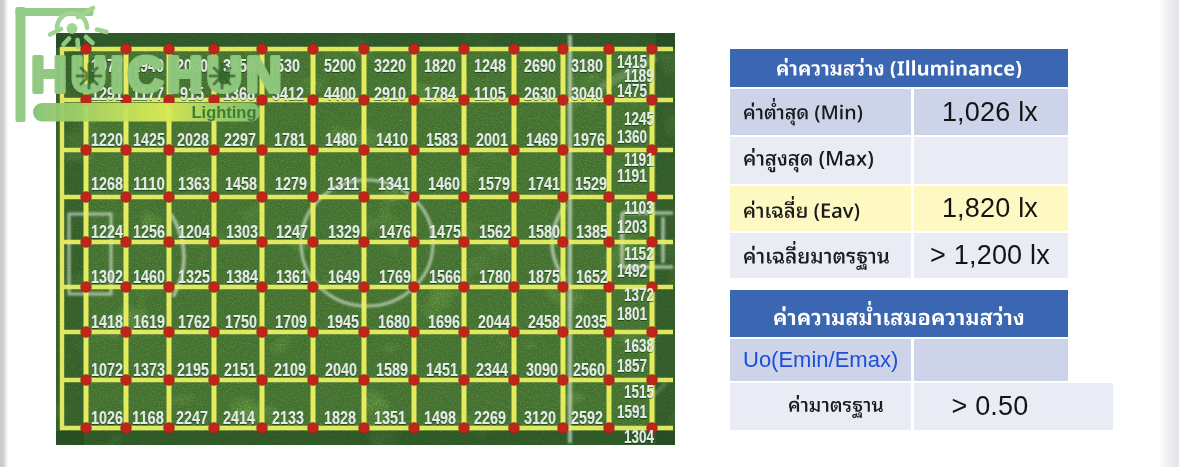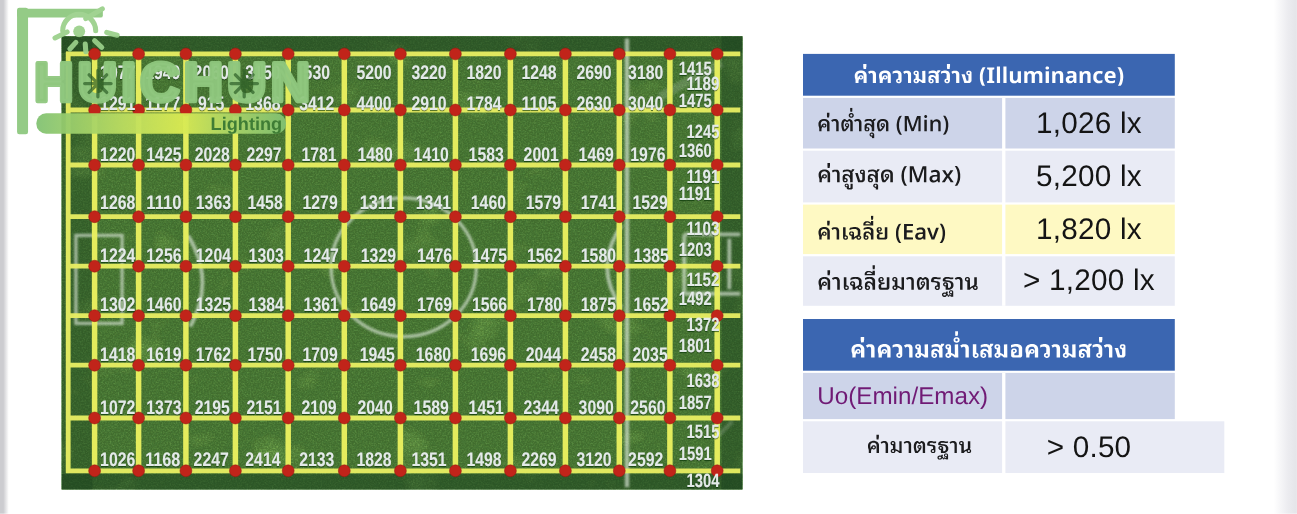--- a/index.html
+++ b/index.html
@@ -384,21 +384,20 @@
         </svg>
       </div>
       <div class="val">1,026 lx</div>
     </div>
 <div class="row" style="top:137px;height:47px;background:#e9ebf5;">
   <div class="lab">
         <svg width="131" height="24.3" viewBox="0 0 134.6 25.0">
           <path d="M53.0 19.9 52.6 20.2 52.4 20.6 52.2 21.0 52.2 21.9 52.5 22.5 53.1 23.1 53.4 23.2 54.6 23.5 54.6 24.9 56.8 24.9 56.8 21.1 56.4 20.2 56.0 19.9 55.5 19.6 55.0 19.5 54.0 19.5 53.5 19.6ZM53.9 20.6 54.8 20.6 55.2 21.1 55.2 21.8 55.1 22.0 54.9 22.2 54.5 22.4 54.1 22.4 53.9 22.2 53.5 21.9 53.5 21.0ZM25.6 20.5 25.5 20.9 25.5 21.5 25.8 22.1 26.4 22.8 26.8 22.9 27.2 22.9 27.5 23.1 27.5 24.1 27.6 24.4 27.9 24.6 28.5 24.9 31.8 24.9 32.2 24.8 32.5 24.6 32.8 24.4 33.0 23.9 33.0 19.6 31.0 19.6 31.0 23.0 30.9 23.2 30.6 23.5 29.8 23.5 29.5 23.4 29.4 20.9 29.2 20.5 28.8 19.9 27.9 19.5 27.0 19.5 26.1 19.9ZM26.9 20.5 27.8 20.5 28.1 20.9 28.1 21.5 27.9 21.9 27.6 22.0 27.0 22.0 26.5 21.5 26.5 21.0 26.6 20.8ZM116.6 6.9 117.0 7.5 117.4 7.9 119.1 10.6 119.5 11.0 120.4 12.4 119.2 14.1 118.9 14.5 117.6 16.5 117.2 16.9 116.5 18.1 119.1 18.1 119.6 17.5 121.0 15.2 121.8 14.2 121.8 14.1 122.1 14.1 122.1 14.2 122.9 15.2 124.6 18.1 127.4 18.1 126.9 17.2 126.5 16.9 123.5 12.5 123.5 12.2 124.6 10.8 125.8 9.1 127.0 7.1 127.2 6.9 124.4 7.0 122.9 9.5 122.1 10.5 122.1 10.6 121.8 10.6 121.8 10.5 121.2 9.9 119.8 7.4 119.5 7.1 119.5 7.0ZM106.1 7.6 106.4 8.1 106.4 8.4 106.8 9.2 107.1 9.2 108.1 8.8 109.1 8.5 110.6 8.5 111.2 8.8 111.9 9.4 112.0 9.6 112.1 10.2 112.0 11.2 110.9 11.4 108.9 11.4 107.6 11.6 107.2 11.8 105.9 12.5 105.6 12.8 105.6 12.9 105.2 13.2 104.9 14.4 104.9 15.5 105.0 16.1 105.4 17.0 106.1 17.8 106.9 18.1 107.9 18.4 109.0 18.4 109.9 18.2 110.2 18.1 111.0 17.8 112.4 16.8 112.8 17.9 112.8 18.1 114.5 18.1 114.5 10.0 114.4 9.2 114.1 8.5 113.9 8.1 113.0 7.2 112.5 7.0 111.6 6.8 110.5 6.6 108.8 6.8 108.1 6.9 106.9 7.2ZM112.1 12.9 112.1 14.1 112.0 14.8 111.6 15.5 111.1 16.0 110.8 16.2 110.0 16.5 108.5 16.5 108.0 16.2 107.5 15.8 107.4 15.4 107.4 14.4 107.5 14.0 108.2 13.2 108.8 13.0 110.2 12.8ZM43.1 6.5 42.6 6.4 41.4 6.4 41.0 6.5 40.5 6.8 40.0 7.2 39.8 7.8 39.8 9.1 39.9 9.5 40.1 9.9 40.4 10.1 41.0 10.5 41.4 10.5 42.0 10.8 42.0 15.4 41.9 15.9 41.4 16.4 40.9 16.5 39.9 16.4 38.5 12.2 38.1 10.8 37.8 9.9 37.8 9.6 35.4 9.6 35.4 9.9 35.9 11.1 35.9 11.5 37.4 15.8 37.4 16.1 37.9 17.6 38.1 18.1 42.2 18.1 43.4 17.6 43.8 17.2 44.1 16.6 44.4 15.8 44.4 8.0 44.1 7.4 43.9 7.1 43.9 7.0ZM41.5 7.6 41.9 7.5 42.1 7.5 42.5 7.6 42.9 8.0 42.9 8.9 42.4 9.4 41.6 9.4 41.4 9.2 41.1 9.0 41.0 8.8 41.0 8.2 41.1 8.0ZM14.2 7.0 13.5 7.5 14.4 9.0 14.8 8.9 15.5 8.4 16.2 8.1 17.1 8.1 17.6 8.4 18.1 8.9 18.2 9.2 18.4 10.1 18.4 18.1 20.8 18.1 20.8 9.6 20.6 8.8 20.2 7.9 20.0 7.5 19.5 7.0 18.9 6.6 18.0 6.4 16.1 6.4 15.5 6.5 14.8 6.8ZM61.1 7.5 60.4 8.4 59.9 9.4 59.6 10.2 59.5 11.1 59.5 13.0 59.9 15.2 60.2 16.5 61.0 18.1 63.4 18.1 65.2 16.2 65.8 15.6 66.5 14.5 66.8 14.0 67.1 12.8 67.1 11.9 66.8 11.0 66.5 10.8 65.8 10.4 64.4 10.4 64.0 10.5 63.4 11.0 63.1 11.5 63.1 11.9 63.0 12.0 63.1 12.9 63.2 13.1 63.9 13.8 64.8 14.1 63.8 15.5 62.9 16.4 62.5 16.2 62.0 14.8 61.8 13.1 61.8 11.2 61.9 10.5 62.4 9.4 63.2 8.5 64.1 8.1 66.1 8.1 67.2 8.6 67.6 9.0 67.9 9.4 68.2 10.5 68.2 18.1 70.6 18.1 70.6 10.2 70.4 9.1 69.9 8.1 69.0 7.2 68.4 6.9 67.4 6.5 65.9 6.2 64.4 6.2 63.0 6.5 61.6 7.1ZM64.6 11.4 65.4 11.4 65.6 11.5 65.9 11.8 66.0 12.2 65.9 12.6 65.5 13.0 65.2 13.1 64.8 13.1 64.5 13.0 64.1 12.6 64.1 11.9ZM2.6 7.5 1.9 8.4 1.5 9.1 1.2 10.0 1.1 11.0 1.2 12.9 1.8 14.9 1.9 15.6 1.9 18.1 4.1 18.1 4.1 16.4 4.2 15.6 4.5 14.8 4.9 14.0 5.1 13.9 5.5 14.2 6.4 14.6 7.1 14.6 7.6 14.5 8.1 14.2 8.6 13.8 8.9 13.1 8.9 12.1 8.6 11.5 8.0 10.9 7.2 10.6 6.2 10.6 5.5 10.9 5.1 11.1 4.4 11.9 3.8 13.1 3.8 13.5 3.5 13.8 3.4 10.4 3.8 9.4 4.6 8.5 5.1 8.2 5.5 8.1 6.6 8.0 7.5 8.1 8.4 8.5 9.1 9.2 9.4 9.8 9.5 10.2 9.5 18.1 11.9 18.1 11.9 10.1 11.8 9.5 11.5 8.8 11.1 8.1 10.1 7.1 8.8 6.5 7.4 6.2 5.9 6.2 4.5 6.5 3.1 7.1ZM5.9 12.1 6.1 11.9 6.4 11.8 7.1 11.8 7.6 12.2 7.6 13.0 7.5 13.2 7.1 13.5 6.4 13.5 6.1 13.4 5.9 13.1 5.8 12.8 5.8 12.5ZM58.1 6.0 55.9 6.1 55.9 6.4 55.5 7.1 55.0 7.5 54.5 7.0 54.1 6.8 53.1 6.4 52.4 6.2 51.0 6.2 49.9 6.4 48.8 6.6 47.4 7.1 47.4 9.0 47.6 9.0 48.2 8.6 49.9 8.1 50.8 8.1 50.9 8.0 51.6 8.0 52.5 8.1 52.9 8.2 53.5 8.6 53.9 9.0 54.2 9.9 54.1 12.2 53.6 11.6 52.6 10.9 52.1 10.6 51.2 10.4 49.8 10.4 49.2 10.5 48.5 10.9 47.8 11.6 47.5 12.1 47.2 13.1 47.2 16.2 47.4 16.9 47.6 17.4 48.1 17.9 48.5 18.1 48.9 18.2 50.5 18.2 50.9 18.1 51.2 17.9 51.6 17.5 51.9 17.0 52.0 16.4 51.9 15.5 51.6 15.0 51.2 14.6 50.9 14.4 50.5 14.2 49.5 14.1 49.5 13.0 49.6 12.6 50.1 12.1 50.4 12.0 51.5 12.0 51.9 12.1 52.8 12.6 53.4 13.2 54.0 14.4 54.2 15.2 54.2 18.1 56.6 18.1 56.6 9.9 56.5 9.4 56.1 8.8 57.6 7.4 58.1 6.5ZM48.8 15.9 49.2 15.4 50.1 15.4 50.6 15.9 50.6 16.6 50.5 16.9 50.1 17.1 49.2 17.1 48.8 16.6ZM34.5 6.0 32.2 6.1 32.2 6.4 31.9 7.1 31.4 7.5 30.9 7.0 30.5 6.8 29.5 6.4 28.8 6.2 27.4 6.2 26.2 6.4 25.1 6.6 23.8 7.1 23.8 9.0 24.0 9.0 24.6 8.6 26.2 8.1 27.1 8.1 27.2 8.0 28.0 8.0 28.9 8.1 29.2 8.2 29.9 8.6 30.2 9.0 30.6 9.9 30.5 12.2 30.0 11.6 29.0 10.9 28.5 10.6 27.6 10.4 26.1 10.4 25.6 10.5 24.9 10.9 24.1 11.6 23.9 12.1 23.6 13.1 23.6 16.2 23.8 16.9 24.0 17.4 24.5 17.9 24.9 18.1 25.2 18.2 26.9 18.2 27.2 18.1 27.6 17.9 28.0 17.5 28.2 17.0 28.4 16.4 28.2 15.5 28.0 15.0 27.6 14.6 27.2 14.4 26.9 14.2 25.9 14.1 25.9 13.0 26.0 12.6 26.5 12.1 26.8 12.0 27.9 12.0 28.2 12.1 29.1 12.6 29.8 13.2 30.4 14.4 30.6 15.2 30.6 18.1 33.0 18.1 33.0 9.9 32.9 9.4 32.5 8.8 34.0 7.4 34.5 6.5ZM25.1 15.9 25.6 15.4 26.5 15.4 27.0 15.9 27.0 16.6 26.9 16.9 26.5 17.1 25.6 17.1 25.1 16.6ZM86.4 3.2 86.4 18.1 88.6 18.1 88.5 8.1 88.6 5.9 88.9 6.4 89.0 7.0 89.2 7.4 89.9 9.5 92.2 16.2 92.5 16.6 92.8 17.6 93.0 18.1 95.2 18.0 95.5 17.0 95.8 16.6 96.2 14.9 97.1 12.8 98.4 8.9 99.4 6.1 99.6 5.8 99.8 6.4 99.6 18.1 101.9 18.1 101.9 3.2 98.4 3.2 98.4 3.5 97.9 4.6 94.4 14.8 94.1 15.0 93.9 14.6 93.5 13.6 91.5 7.6 90.6 5.5 90.1 3.8 89.9 3.2ZM128.5 3.1 128.8 3.4 129.4 4.4 130.4 6.5 131.0 8.6 131.2 10.0 131.4 11.2 131.4 13.4 131.2 14.6 130.9 16.5 130.5 17.8 130.0 19.0 129.5 20.0 128.6 21.2 128.6 21.5 130.8 21.4 131.5 20.4 132.5 18.5 133.0 17.1 133.4 15.6 133.6 13.6 133.6 11.0 133.5 9.9 133.2 8.5 132.8 6.8 131.8 4.6 131.2 3.9 130.9 3.5 130.9 3.4 130.6 3.1ZM81.5 3.2 80.6 4.5 79.8 6.2 79.1 8.1 78.8 10.2 78.6 12.0 78.8 14.5 79.0 16.0 79.5 17.8 80.5 19.9 81.2 21.0 81.8 21.5 83.8 21.5 82.9 20.1 82.1 18.6 81.4 16.4 81.0 14.2 81.0 10.4 81.2 8.9 81.6 7.4 82.1 6.0 83.0 4.2 83.8 3.1ZM9.4 0.1 9.4 3.0 9.5 4.5 9.6 4.8 11.5 4.8 11.5 3.9 11.6 3.8 11.8 2.4 11.8 0.1Z" fill="#1c1c1e" fill-rule="evenodd"></path>
         </svg>
       </div>
-      <div class="val">5,200 lx</div>
     </div>
 <div class="row" style="top:186px;height:45px;background:#fef9c3;">
   <div class="lab">
         <svg width="117" height="25.1" viewBox="0 0 122.4 26.2">
           <path d="M104.4 11.5 106.1 16.2 108.4 21.9 108.5 22.5 108.6 22.8 111.4 22.6 111.5 22.0 112.0 21.0 115.5 11.8 115.5 11.5 113.0 11.5 113.0 11.8 112.6 12.5 110.2 19.5 110.0 20.5 109.8 20.2 109.5 19.0 108.6 16.4 107.9 14.5 107.1 12.0 106.9 11.5ZM94.4 12.2 94.6 12.8 94.6 13.0 95.0 13.9 95.4 13.9 96.4 13.4 97.4 13.1 98.9 13.1 99.5 13.4 100.1 14.0 100.2 14.2 100.4 14.9 100.2 15.9 99.1 16.0 97.1 16.0 95.9 16.2 95.5 16.4 94.1 17.1 93.9 17.4 93.9 17.5 93.5 17.9 93.1 19.0 93.1 20.1 93.2 20.8 93.6 21.6 94.4 22.4 95.1 22.8 96.1 23.0 97.2 23.0 98.1 22.9 98.5 22.8 99.2 22.4 100.6 21.4 101.0 22.5 101.0 22.8 102.8 22.8 102.8 14.6 102.6 13.9 102.4 13.1 102.1 12.8 101.2 11.9 100.8 11.6 99.9 11.4 98.8 11.2 97.0 11.4 96.4 11.5 95.1 11.9ZM100.4 17.5 100.4 18.8 100.2 19.4 99.9 20.1 99.4 20.6 99.0 20.9 98.2 21.1 96.8 21.1 96.2 20.9 95.8 20.4 95.6 20.0 95.6 19.0 95.8 18.6 96.5 17.9 97.0 17.6 98.5 17.4ZM24.5 11.1 24.5 21.0 24.8 21.9 25.1 22.4 25.8 22.8 26.1 22.9 27.6 22.9 28.2 22.6 28.5 22.4 28.6 22.4 28.8 22.2 28.8 22.1 29.0 21.9 29.1 21.5 29.1 20.1 28.9 19.6 28.2 19.0 27.6 18.8 26.9 18.6 26.9 11.1ZM26.4 20.0 26.8 19.9 27.1 19.9 27.4 20.0 27.9 20.5 27.9 21.1 27.8 21.4 27.5 21.6 27.2 21.8 26.5 21.8 26.0 21.2 26.0 20.5 26.1 20.2ZM57.5 11.4 56.8 12.1 56.6 12.4 56.4 13.2 56.4 14.1 56.6 15.1 57.1 16.0 57.4 16.2 57.5 16.2 57.9 16.6 58.1 16.8 58.4 16.8 58.6 17.0 57.5 17.4 57.0 17.9 56.8 18.4 56.6 19.1 56.6 20.5 56.8 21.2 57.0 21.9 57.5 22.4 58.4 22.8 64.9 22.8 65.6 22.5 66.2 21.9 66.5 21.4 66.6 20.9 66.6 11.1 64.2 11.1 64.2 20.1 64.0 20.8 63.6 21.0 59.5 21.0 59.0 20.5 59.0 18.5 59.1 18.2 59.6 17.8 60.0 17.6 62.2 17.5 62.1 16.1 59.9 16.1 59.2 15.9 59.0 15.6 58.9 15.6 58.5 15.0 58.8 14.9 59.9 15.0 60.5 14.8 61.0 14.2 61.4 13.4 61.4 12.6 61.0 11.8 60.6 11.4 59.8 11.0 58.5 11.0 58.0 11.1ZM58.5 12.2 58.8 12.1 59.5 12.1 60.0 12.6 60.0 13.5 59.6 13.9 59.2 14.0 58.9 14.0 58.6 13.9 58.1 13.4 58.1 12.8 58.2 12.5ZM14.2 11.6 13.5 12.1 14.4 13.6 14.8 13.5 15.5 13.0 16.2 12.8 17.1 12.8 17.6 13.0 18.1 13.5 18.2 13.9 18.4 14.8 18.4 22.8 20.8 22.8 20.8 14.2 20.6 13.4 20.2 12.5 20.0 12.1 19.5 11.6 18.9 11.2 18.0 11.0 16.1 11.0 15.5 11.1 14.8 11.4ZM44.1 11.8 44.1 13.6 44.4 13.6 45.0 13.2 46.6 12.8 47.5 12.8 47.6 12.6 48.4 12.6 49.2 12.8 49.6 12.9 50.2 13.2 50.6 13.6 51.0 14.5 50.9 16.9 50.4 16.2 49.4 15.5 48.9 15.2 48.0 15.0 46.5 15.0 46.0 15.1 45.2 15.5 44.5 16.2 44.2 16.8 44.0 17.8 44.0 20.9 44.1 21.5 44.4 22.0 44.9 22.5 45.2 22.8 45.6 22.9 47.2 22.9 47.6 22.8 48.0 22.5 48.4 22.1 48.6 21.6 48.8 21.0 48.6 20.1 48.4 19.6 48.0 19.2 47.6 19.0 47.2 18.9 46.2 18.8 46.2 17.6 46.4 17.2 46.9 16.8 47.1 16.6 48.2 16.6 48.6 16.8 49.5 17.2 50.1 17.9 50.8 19.0 51.0 19.9 51.0 22.8 53.4 22.8 53.4 14.0 53.1 13.1 52.8 12.5 52.1 11.9 51.0 11.2 50.1 11.0 49.2 10.9 47.8 10.9 46.6 11.0 45.5 11.2ZM45.5 20.5 46.0 20.0 46.9 20.0 47.4 20.5 47.4 21.2 47.2 21.5 46.9 21.8 46.0 21.8 45.5 21.2ZM30.8 11.9 30.6 13.9 31.9 13.2 32.6 13.0 33.8 12.8 35.2 12.6 36.5 12.8 37.5 13.1 38.2 13.9 38.5 14.5 38.5 18.0 38.4 18.2 38.0 18.6 37.6 18.9 36.5 19.4 35.6 20.0 35.0 20.6 34.9 16.4 34.6 15.9 34.1 15.4 33.6 15.1 33.2 15.0 32.0 15.0 31.2 15.2 30.5 16.0 30.2 16.8 30.2 17.5 30.6 18.4 31.1 18.9 31.6 19.1 32.1 19.1 32.6 19.4 32.6 22.8 34.9 22.8 35.2 22.1 36.0 21.4 36.6 21.0 37.2 20.8 37.2 21.5 37.5 22.0 38.1 22.6 38.8 22.9 40.2 22.9 40.6 22.8 41.0 22.5 41.4 22.1 41.6 21.6 41.8 21.2 41.8 20.4 41.4 19.5 41.0 19.1 40.2 18.8 40.6 18.4 40.9 17.9 40.9 13.9 40.4 12.8 39.5 11.9 38.6 11.4 37.4 11.0 36.4 10.9 34.8 10.9 33.6 11.0 32.4 11.2 31.2 11.6ZM39.2 19.9 39.8 19.9 40.0 20.0 40.4 20.4 40.4 21.2 40.0 21.6 39.8 21.8 39.1 21.8 38.9 21.6 38.6 21.4 38.5 21.0 38.5 20.6 38.6 20.4 39.0 20.0ZM32.0 16.2 32.4 16.1 32.6 16.1 33.0 16.2 33.5 16.8 33.5 17.4 33.4 17.6 33.0 18.0 32.1 18.0 31.6 17.5 31.6 16.8 31.8 16.5ZM2.6 12.1 1.9 13.0 1.5 13.8 1.2 14.6 1.1 15.6 1.2 17.5 1.8 19.5 1.9 20.2 1.9 22.8 4.1 22.8 4.1 21.0 4.2 20.2 4.5 19.4 4.9 18.6 5.1 18.5 5.5 18.9 6.4 19.2 7.1 19.2 7.6 19.1 8.1 18.9 8.6 18.4 8.9 17.8 8.9 16.8 8.6 16.1 8.0 15.5 7.2 15.2 6.2 15.2 5.5 15.5 5.1 15.8 4.4 16.5 3.8 17.8 3.8 18.1 3.5 18.4 3.4 15.0 3.8 14.0 4.6 13.1 5.1 12.9 5.5 12.8 6.6 12.6 7.5 12.8 8.4 13.1 9.1 13.9 9.4 14.4 9.5 14.9 9.5 22.8 11.9 22.8 11.9 14.8 11.8 14.1 11.5 13.4 11.1 12.8 10.1 11.8 8.8 11.1 7.4 10.9 5.9 10.9 4.5 11.1 3.1 11.8ZM5.9 16.8 6.1 16.5 6.4 16.4 7.1 16.4 7.6 16.9 7.6 17.6 7.5 17.9 7.1 18.1 6.4 18.1 6.1 18.0 5.9 17.8 5.8 17.4 5.8 17.1ZM82.5 7.9 82.5 22.8 91.0 22.8 91.0 20.8 85.0 20.6 85.1 16.0 90.6 16.0 90.6 14.0 85.0 13.9 85.1 9.9 91.0 9.9 91.0 7.9ZM116.4 7.8 116.6 8.0 117.2 9.0 118.2 11.1 118.9 13.2 119.1 14.6 119.2 15.9 119.2 18.0 119.1 19.2 118.8 21.1 118.4 22.4 117.9 23.6 117.4 24.6 116.5 25.9 116.5 26.1 118.6 26.0 119.4 25.0 120.4 23.1 120.9 21.8 121.2 20.2 121.5 18.2 121.5 15.6 121.4 14.5 121.1 13.1 120.6 11.4 119.6 9.2 119.1 8.5 118.8 8.1 118.8 8.0 118.5 7.8ZM77.6 7.9 76.8 9.1 75.9 10.9 75.2 12.8 74.9 14.9 74.8 16.6 74.9 19.1 75.1 20.6 75.6 22.4 76.6 24.5 77.4 25.6 77.9 26.1 79.9 26.1 79.0 24.8 78.2 23.2 77.5 21.0 77.1 18.9 77.1 15.0 77.4 13.5 77.8 12.0 78.2 10.6 79.1 8.9 79.9 7.8ZM53.2 5.2 51.1 5.2 50.9 6.9 50.4 6.4 49.6 5.9 49.1 5.6 48.2 5.4 46.2 5.4 45.5 5.6 44.9 6.0 44.4 6.5 44.0 7.1 43.8 7.9 43.8 9.4 53.2 9.4ZM45.6 8.1 45.9 7.4 46.4 6.9 47.1 6.6 48.1 6.6 49.0 6.9 50.0 7.4 50.9 8.1ZM9.4 4.8 9.4 7.6 9.5 9.1 9.6 9.4 11.5 9.4 11.5 8.5 11.6 8.4 11.8 7.0 11.8 4.8ZM51.1 0.0 51.1 2.5 51.2 2.6 51.2 3.9 53.0 3.9 53.0 3.2 53.1 3.1 53.2 1.6 53.2 0.0Z" fill="#1c1c1e" fill-rule="evenodd"></path>
         </svg>
       </div>
       <div class="val">1,820 lx</div>
     </div>
 <div class="row" style="top:233px;height:45px;background:#e9ebf5;">
@@ -410,21 +409,21 @@
       <div class="val">&gt; 1,200 lx</div>
     </div>
 <div class="sep" style="top:89px;height:189px;"></div>
 
 <div class="hdr" style="top:290px;height:47px;">
       <svg width="252" height="24.5" viewBox="0 0 256.1 24.9">
         <path d="M113.2 12.2 113.2 23.0 113.6 23.8 114.1 24.2 114.9 24.6 115.6 24.8 116.2 24.8 116.9 24.6 117.5 24.4 118.2 23.6 118.5 23.1 118.5 21.6 118.4 21.2 118.1 20.9 117.6 20.4 117.1 20.1 116.4 19.9 116.4 12.2ZM115.2 21.6 115.8 21.4 116.1 21.4 116.5 21.5 116.9 21.9 117.0 22.1 117.0 22.5 116.9 22.9 116.6 23.1 116.4 23.2 115.5 23.2 115.0 22.8 115.0 22.0ZM252.9 12.2 252.4 12.1 250.9 12.1 250.1 12.4 249.8 12.6 249.4 13.0 249.0 13.8 249.0 15.1 249.2 15.8 250.0 16.5 250.5 16.8 250.9 16.8 251.1 17.0 251.1 21.5 251.0 21.9 250.8 22.1 250.5 22.2 249.4 22.1 249.2 21.9 248.5 19.5 248.1 17.9 247.4 15.6 244.2 15.6 244.2 15.9 244.8 17.1 247.0 24.5 251.9 24.5 252.4 24.4 252.9 24.1 253.4 23.8 254.0 22.9 254.2 22.1 254.2 13.8 254.1 13.4 253.9 13.0 253.5 12.6ZM251.2 13.5 251.8 13.5 252.1 13.6 252.4 13.9 252.5 14.1 252.5 14.9 252.0 15.4 251.1 15.4 250.8 15.1 250.5 14.6 250.5 14.4 250.6 14.0 251.0 13.6ZM234.4 13.1 234.2 13.4 235.4 15.4 236.0 14.9 236.5 14.6 237.0 14.5 237.9 14.5 238.2 14.6 238.8 15.1 239.0 16.2 239.0 24.5 242.1 24.5 242.1 15.4 242.0 14.8 241.8 14.0 241.4 13.4 240.9 12.9 240.5 12.6 240.0 12.4 239.2 12.1 237.0 12.1 236.4 12.2 235.0 12.8ZM197.1 12.6 196.8 13.0 196.5 13.4 196.4 13.8 196.4 15.2 196.6 15.8 196.9 16.0 196.9 16.1 197.0 16.2 197.1 16.2 197.4 16.5 197.9 16.8 198.2 16.8 198.5 17.0 198.4 20.0 197.6 20.2 197.0 20.6 196.6 21.1 196.4 21.9 196.4 22.8 196.5 23.2 196.9 23.9 197.1 24.1 197.8 24.5 198.8 24.8 199.4 24.8 200.4 24.5 200.9 24.2 201.4 23.8 201.6 23.4 202.0 22.1 204.0 23.5 204.8 24.2 205.1 24.5 208.2 24.5 208.1 12.2 205.0 12.4 205.1 20.2 205.0 22.0 204.8 21.9 204.2 21.4 203.9 21.1 201.9 20.2 201.6 20.0 201.6 13.9 201.2 13.0 200.9 12.6 200.5 12.4 199.8 12.1 198.2 12.1 197.5 12.4ZM198.6 21.4 199.2 21.4 199.5 21.5 199.9 21.9 199.9 22.8 199.8 23.0 199.4 23.2 198.5 23.2 198.0 22.8 198.0 22.0 198.1 21.8 198.4 21.5ZM198.6 13.5 199.1 13.5 199.6 13.8 199.9 14.1 199.9 14.8 199.8 15.0 199.4 15.4 198.5 15.4 198.2 15.2 198.0 15.0 197.9 14.6 197.9 14.2 198.0 14.0 198.4 13.6ZM186.0 13.1 185.9 13.4 187.0 15.4 187.6 14.9 188.1 14.6 188.6 14.5 189.5 14.5 189.9 14.6 190.4 15.1 190.6 16.2 190.6 24.5 193.8 24.5 193.8 15.4 193.6 14.8 193.4 14.0 193.0 13.4 192.5 12.9 192.1 12.6 191.6 12.4 190.9 12.1 188.6 12.1 188.0 12.2 186.6 12.8ZM134.0 12.6 133.6 13.0 133.4 13.4 133.2 13.8 133.2 15.2 133.5 15.8 133.8 16.0 133.8 16.1 133.9 16.2 134.0 16.2 134.2 16.5 134.8 16.8 135.1 16.8 135.4 17.0 135.2 20.0 134.5 20.2 133.9 20.6 133.5 21.1 133.2 21.9 133.2 22.8 133.4 23.2 133.8 23.9 134.0 24.1 134.6 24.5 135.6 24.8 136.2 24.8 137.2 24.5 137.8 24.2 138.2 23.8 138.5 23.4 138.9 22.1 140.9 23.5 141.6 24.2 142.0 24.5 145.1 24.5 145.0 12.2 141.9 12.4 142.0 20.2 141.9 22.0 141.6 21.9 141.1 21.4 140.8 21.1 138.8 20.2 138.5 20.0 138.5 13.9 138.1 13.0 137.8 12.6 137.4 12.4 136.6 12.1 135.1 12.1 134.4 12.4ZM135.5 21.4 136.1 21.4 136.4 21.5 136.8 21.9 136.8 22.8 136.6 23.0 136.2 23.2 135.4 23.2 134.9 22.8 134.9 22.0 135.0 21.8 135.2 21.5ZM135.5 13.5 136.0 13.5 136.5 13.8 136.8 14.1 136.8 14.8 136.6 15.0 136.2 15.4 135.4 15.4 135.1 15.2 134.9 15.0 134.8 14.6 134.8 14.2 134.9 14.0 135.2 13.6ZM101.8 13.1 101.6 13.4 102.8 15.4 103.4 14.9 103.9 14.6 104.4 14.5 105.2 14.5 105.6 14.6 106.1 15.1 106.4 16.2 106.4 24.5 109.5 24.5 109.5 15.4 109.4 14.8 109.1 14.0 108.8 13.4 108.2 12.9 107.9 12.6 107.4 12.4 106.6 12.1 104.4 12.1 103.8 12.2 102.4 12.8ZM88.6 12.6 88.2 13.0 88.0 13.4 87.9 13.8 87.9 15.2 88.1 15.8 88.4 16.0 88.4 16.1 88.5 16.2 88.6 16.2 88.9 16.5 89.4 16.8 89.8 16.8 90.0 17.0 89.9 20.0 89.1 20.2 88.5 20.6 88.1 21.1 87.9 21.9 87.9 22.8 88.0 23.2 88.4 23.9 88.6 24.1 89.2 24.5 90.2 24.8 90.9 24.8 91.9 24.5 92.4 24.2 92.9 23.8 93.1 23.4 93.5 22.1 95.5 23.5 96.2 24.2 96.6 24.5 99.8 24.5 99.6 12.2 96.5 12.4 96.6 20.2 96.5 22.0 96.2 21.9 95.8 21.4 95.4 21.1 93.4 20.2 93.1 20.0 93.1 13.9 92.8 13.0 92.4 12.6 92.0 12.4 91.2 12.1 89.8 12.1 89.0 12.4ZM90.1 21.4 90.8 21.4 91.0 21.5 91.4 21.9 91.4 22.8 91.2 23.0 90.9 23.2 90.0 23.2 89.5 22.8 89.5 22.0 89.6 21.8 89.9 21.5ZM90.1 13.5 90.6 13.5 91.1 13.8 91.4 14.1 91.4 14.8 91.2 15.0 90.9 15.4 90.0 15.4 89.8 15.2 89.5 15.0 89.4 14.6 89.4 14.2 89.5 14.0 89.9 13.6ZM60.8 12.6 60.4 13.0 60.1 13.4 60.0 13.8 60.0 15.2 60.2 15.8 60.5 16.0 60.5 16.1 60.6 16.2 60.8 16.2 61.0 16.5 61.5 16.8 61.9 16.8 62.1 17.0 62.0 20.0 61.2 20.2 60.6 20.6 60.2 21.1 60.0 21.9 60.0 22.8 60.1 23.2 60.5 23.9 60.8 24.1 61.4 24.5 62.4 24.8 63.0 24.8 64.0 24.5 64.5 24.2 65.0 23.8 65.2 23.4 65.6 22.1 67.6 23.5 68.4 24.2 68.8 24.5 71.9 24.5 71.8 12.2 68.6 12.4 68.8 20.2 68.6 22.0 68.4 21.9 67.9 21.4 67.5 21.1 65.5 20.2 65.2 20.0 65.2 13.9 64.9 13.0 64.5 12.6 64.1 12.4 63.4 12.1 61.9 12.1 61.1 12.4ZM62.2 21.4 62.9 21.4 63.1 21.5 63.5 21.9 63.5 22.8 63.4 23.0 63.0 23.2 62.1 23.2 61.6 22.8 61.6 22.0 61.8 21.8 62.0 21.5ZM62.2 13.5 62.8 13.5 63.2 13.8 63.5 14.1 63.5 14.8 63.4 15.0 63.0 15.4 62.1 15.4 61.9 15.2 61.6 15.0 61.5 14.6 61.5 14.2 61.6 14.0 62.0 13.6ZM49.8 13.1 49.6 13.4 50.8 15.4 51.4 14.9 51.9 14.6 52.4 14.5 53.2 14.5 53.6 14.6 54.1 15.1 54.4 16.2 54.4 24.5 57.5 24.5 57.5 15.4 57.4 14.8 57.1 14.0 56.8 13.4 56.2 12.9 55.9 12.6 55.4 12.4 54.6 12.1 52.4 12.1 51.8 12.2 50.4 12.8ZM14.6 13.1 14.5 13.4 15.6 15.4 16.2 14.9 16.8 14.6 17.2 14.5 18.1 14.5 18.5 14.6 19.0 15.1 19.2 16.2 19.2 24.5 22.4 24.5 22.4 15.4 22.2 14.8 22.0 14.0 21.6 13.4 21.1 12.9 20.8 12.6 20.2 12.4 19.5 12.1 17.2 12.1 16.6 12.2 15.2 12.8ZM223.9 12.9 223.8 15.2 224.0 15.2 225.0 14.8 225.8 14.5 226.4 14.4 228.0 14.4 228.6 14.6 229.1 15.1 229.4 15.6 229.5 16.0 229.4 20.1 229.0 20.2 228.6 20.2 228.1 20.5 227.6 21.0 227.4 21.5 227.2 21.9 227.2 22.9 227.6 23.8 228.1 24.2 228.6 24.5 229.6 24.8 230.2 24.8 231.0 24.6 231.4 24.5 231.8 24.2 232.2 23.8 232.6 23.0 232.8 22.1 232.8 16.5 232.6 15.2 232.5 14.8 232.0 13.6 231.1 12.8 230.4 12.4 229.6 12.1 228.9 12.0 226.9 12.0 226.1 12.1 225.1 12.4 224.4 12.6ZM229.4 21.5 229.8 21.4 230.0 21.4 230.4 21.5 230.8 21.9 230.9 22.1 230.9 22.6 230.8 22.9 230.4 23.2 229.4 23.2 228.9 22.8 228.9 22.0ZM175.5 12.9 175.4 15.2 175.6 15.2 176.6 14.8 177.4 14.5 178.0 14.4 179.6 14.4 180.2 14.6 180.8 15.1 181.0 15.6 181.1 16.0 181.0 20.1 180.6 20.2 180.2 20.2 179.8 20.5 179.2 21.0 179.0 21.5 178.9 21.9 178.9 22.9 179.2 23.8 179.8 24.2 180.2 24.5 181.2 24.8 181.9 24.8 182.6 24.6 183.0 24.5 183.4 24.2 183.9 23.8 184.2 23.0 184.4 22.1 184.4 16.5 184.2 15.2 184.1 14.8 183.6 13.6 182.8 12.8 182.0 12.4 181.2 12.1 180.5 12.0 178.5 12.0 177.8 12.1 176.8 12.4 176.0 12.6ZM181.0 21.5 181.4 21.4 181.6 21.4 182.0 21.5 182.4 21.9 182.5 22.1 182.5 22.6 182.4 22.9 182.0 23.2 181.0 23.2 180.5 22.8 180.5 22.0ZM163.5 13.2 162.9 13.9 162.5 14.4 162.1 15.1 161.9 16.0 161.8 17.2 161.9 19.0 162.4 21.0 162.5 21.9 162.5 24.5 165.5 24.5 165.5 22.8 165.8 21.5 166.0 20.9 166.4 20.5 167.2 21.0 168.6 21.0 169.2 20.8 170.0 20.0 170.2 19.1 170.2 18.5 170.1 18.0 169.9 17.5 169.4 17.0 168.5 16.6 167.4 16.6 166.6 16.9 166.2 17.1 165.6 17.8 165.4 18.1 164.9 19.2 164.8 19.8 164.6 16.5 164.9 15.8 165.1 15.4 165.6 14.9 166.8 14.4 168.5 14.4 168.9 14.5 169.4 14.8 170.1 15.5 170.2 15.8 170.5 16.6 170.5 24.5 173.6 24.5 173.6 16.5 173.5 15.8 173.2 14.9 172.8 14.0 171.8 13.0 171.4 12.8 170.9 12.5 170.1 12.2 168.9 12.0 166.8 12.0 166.0 12.1 164.8 12.5 164.0 12.9ZM168.4 18.0 168.8 18.4 168.9 18.6 168.9 19.0 168.8 19.2 168.4 19.6 168.1 19.8 167.6 19.8 167.4 19.6 167.0 19.2 167.0 18.5 167.1 18.2 167.4 18.0ZM148.5 12.9 148.5 15.4 150.1 14.6 151.1 14.4 152.9 14.2 153.9 14.4 154.8 14.8 155.4 15.4 155.6 16.0 155.6 21.9 155.5 22.1 155.1 22.4 151.9 22.4 151.5 22.0 151.6 20.4 152.2 20.4 152.9 20.1 153.5 19.5 153.8 19.0 153.8 17.5 153.5 17.0 152.9 16.4 151.8 16.0 150.9 16.0 150.2 16.1 149.5 16.5 149.0 17.0 148.6 17.9 148.6 22.9 149.0 23.8 149.6 24.2 150.4 24.5 156.9 24.5 157.4 24.4 157.9 24.1 158.4 23.6 158.8 22.8 158.8 15.4 158.5 14.5 157.8 13.4 157.1 12.9 156.1 12.4 154.4 12.0 152.1 12.0 151.1 12.1 149.9 12.4ZM150.9 17.4 151.8 17.4 152.1 17.6 152.2 17.9 152.2 18.6 151.8 19.1 151.0 19.1 150.8 19.0 150.5 18.8 150.4 18.5 150.4 17.9ZM39.1 12.9 39.0 15.2 39.2 15.2 40.2 14.8 41.0 14.5 41.6 14.4 43.2 14.4 43.9 14.6 44.4 15.1 44.6 15.6 44.8 16.0 44.6 20.1 44.2 20.2 43.9 20.2 43.4 20.5 42.9 21.0 42.6 21.5 42.5 21.9 42.5 22.9 42.9 23.8 43.4 24.2 43.9 24.5 44.9 24.8 45.5 24.8 46.2 24.6 46.6 24.5 47.0 24.2 47.5 23.8 47.9 23.0 48.0 22.1 48.0 16.5 47.9 15.2 47.8 14.8 47.2 13.6 46.4 12.8 45.6 12.4 44.9 12.1 44.1 12.0 42.1 12.0 41.4 12.1 40.4 12.4 39.6 12.6ZM44.6 21.5 45.0 21.4 45.2 21.4 45.6 21.5 46.0 21.9 46.1 22.1 46.1 22.6 46.0 22.9 45.6 23.2 44.6 23.2 44.1 22.8 44.1 22.0ZM27.1 13.2 26.5 13.9 26.1 14.4 25.8 15.1 25.5 16.0 25.4 17.2 25.5 19.0 26.0 21.0 26.1 21.9 26.1 24.5 29.1 24.5 29.1 22.8 29.4 21.5 29.6 20.9 30.0 20.5 30.9 21.0 32.2 21.0 32.9 20.8 33.6 20.0 33.9 19.1 33.9 18.5 33.8 18.0 33.5 17.5 33.0 17.0 32.1 16.6 31.0 16.6 30.2 16.9 29.9 17.1 29.2 17.8 29.0 18.1 28.5 19.2 28.4 19.8 28.2 16.5 28.5 15.8 28.8 15.4 29.2 14.9 30.4 14.4 32.1 14.4 32.5 14.5 33.0 14.8 33.8 15.5 33.9 15.8 34.1 16.6 34.1 24.5 37.2 24.5 37.2 16.5 37.1 15.8 36.9 14.9 36.4 14.0 35.4 13.0 35.0 12.8 34.5 12.5 33.8 12.2 32.5 12.0 30.4 12.0 29.6 12.1 28.4 12.5 27.6 12.9ZM32.0 18.0 32.4 18.4 32.5 18.6 32.5 19.0 32.4 19.2 32.0 19.6 31.8 19.8 31.2 19.8 31.0 19.6 30.6 19.2 30.6 18.5 30.8 18.2 31.0 18.0ZM2.9 13.2 2.2 13.9 1.9 14.4 1.5 15.1 1.2 16.0 1.1 17.2 1.2 19.0 1.8 21.0 1.9 21.9 1.9 24.5 4.9 24.5 4.9 22.8 5.1 21.5 5.4 20.9 5.8 20.5 6.6 21.0 8.0 21.0 8.6 20.8 9.4 20.0 9.6 19.1 9.6 18.5 9.5 18.0 9.2 17.5 8.8 17.0 7.9 16.6 6.8 16.6 6.0 16.9 5.6 17.1 5.0 17.8 4.8 18.1 4.2 19.2 4.1 19.8 4.0 16.5 4.2 15.8 4.5 15.4 5.0 14.9 6.1 14.4 7.9 14.4 8.2 14.5 8.8 14.8 9.5 15.5 9.6 15.8 9.9 16.6 9.9 24.5 13.0 24.5 13.0 16.5 12.9 15.8 12.6 14.9 12.1 14.0 11.1 13.0 10.8 12.8 10.2 12.5 9.5 12.2 8.2 12.0 6.1 12.0 5.4 12.1 4.1 12.5 3.4 12.9ZM7.8 18.0 8.1 18.4 8.2 18.6 8.2 19.0 8.1 19.2 7.8 19.6 7.5 19.8 7.0 19.8 6.8 19.6 6.4 19.2 6.4 18.5 6.5 18.2 6.8 18.0ZM223.1 11.8 220.2 11.8 220.1 12.0 220.1 12.4 219.6 13.2 219.4 13.0 219.2 13.0 218.9 12.6 218.4 12.4 217.6 12.1 217.0 12.0 215.0 12.0 212.9 12.4 211.5 12.9 211.5 15.4 211.9 15.1 212.5 14.9 213.8 14.5 214.4 14.4 216.5 14.4 217.0 14.5 217.5 14.8 218.2 15.5 218.5 16.6 218.4 18.0 217.8 17.4 217.0 16.9 216.5 16.6 215.6 16.4 214.0 16.4 213.5 16.5 212.6 16.9 212.0 17.4 212.0 17.5 211.6 17.9 211.2 18.9 211.2 22.8 211.6 23.6 212.2 24.2 213.0 24.6 213.8 24.8 214.4 24.8 215.0 24.6 215.8 24.2 216.2 23.8 216.5 23.1 216.5 21.6 216.2 21.1 215.8 20.6 215.4 20.4 215.0 20.2 214.1 20.2 213.9 19.9 214.0 19.1 214.1 18.9 214.5 18.5 214.8 18.4 215.8 18.4 216.2 18.5 216.9 18.9 217.8 19.8 218.1 20.4 218.4 21.1 218.5 22.1 218.5 24.5 221.6 24.5 221.6 16.4 221.4 15.4 221.1 15.1 221.0 14.9 222.6 13.2 223.0 12.6 223.1 12.2ZM213.8 21.5 214.4 21.5 214.6 21.6 214.9 21.9 215.0 22.1 215.0 22.8 214.9 23.0 214.6 23.2 214.4 23.4 213.6 23.4 213.4 23.2 213.0 22.6 213.0 22.2 213.1 22.0 213.5 21.6ZM132.1 11.8 129.2 11.8 129.1 12.0 129.1 12.4 128.6 13.2 128.4 13.0 128.2 13.0 127.9 12.6 127.4 12.4 126.6 12.1 126.0 12.0 124.0 12.0 121.9 12.4 120.5 12.9 120.5 15.4 120.9 15.1 121.5 14.9 122.8 14.5 123.4 14.4 125.5 14.4 126.0 14.5 126.5 14.8 127.2 15.5 127.5 16.6 127.4 18.0 126.8 17.4 126.0 16.9 125.5 16.6 124.6 16.4 123.0 16.4 122.5 16.5 121.6 16.9 121.0 17.4 121.0 17.5 120.6 17.9 120.2 18.9 120.2 22.8 120.6 23.6 121.2 24.2 122.0 24.6 122.8 24.8 123.4 24.8 124.0 24.6 124.8 24.2 125.2 23.8 125.5 23.1 125.5 21.6 125.2 21.1 124.8 20.6 124.4 20.4 124.0 20.2 123.1 20.2 122.9 19.9 123.0 19.1 123.1 18.9 123.5 18.5 123.8 18.4 124.8 18.4 125.2 18.5 125.9 18.9 126.8 19.8 127.1 20.4 127.4 21.1 127.5 22.1 127.5 24.5 130.6 24.5 130.6 16.4 130.4 15.4 130.1 15.1 130.0 14.9 131.6 13.2 132.0 12.6 132.1 12.2ZM122.8 21.5 123.4 21.5 123.6 21.6 123.9 21.9 124.0 22.1 124.0 22.8 123.9 23.0 123.6 23.2 123.4 23.4 122.6 23.4 122.4 23.2 122.0 22.6 122.0 22.2 122.1 22.0 122.5 21.6ZM86.8 11.8 83.9 11.8 83.8 12.0 83.8 12.4 83.2 13.2 83.0 13.0 82.9 13.0 82.5 12.6 82.0 12.4 81.2 12.1 80.6 12.0 78.6 12.0 76.5 12.4 75.1 12.9 75.1 15.4 75.5 15.1 76.1 14.9 77.4 14.5 78.0 14.4 80.1 14.4 80.6 14.5 81.1 14.8 81.9 15.5 82.1 16.6 82.0 18.0 81.4 17.4 80.6 16.9 80.1 16.6 79.2 16.4 77.6 16.4 77.1 16.5 76.2 16.9 75.6 17.4 75.6 17.5 75.2 17.9 74.9 18.9 74.9 22.8 75.2 23.6 75.9 24.2 76.6 24.6 77.4 24.8 78.0 24.8 78.6 24.6 79.4 24.2 79.9 23.8 80.1 23.1 80.1 21.6 79.9 21.1 79.4 20.6 79.0 20.4 78.6 20.2 77.8 20.2 77.5 19.9 77.6 19.1 77.8 18.9 78.1 18.5 78.4 18.4 79.4 18.4 79.9 18.5 80.5 18.9 81.4 19.8 81.8 20.4 82.0 21.1 82.1 22.1 82.1 24.5 85.2 24.5 85.2 16.4 85.0 15.4 84.8 15.1 84.6 14.9 86.2 13.2 86.6 12.6 86.8 12.2ZM77.4 21.5 78.0 21.5 78.2 21.6 78.5 21.9 78.6 22.1 78.6 22.8 78.5 23.0 78.2 23.2 78.0 23.4 77.2 23.4 77.0 23.2 76.6 22.6 76.6 22.2 76.8 22.0 77.1 21.6ZM96.8 5.9 96.4 6.1 95.8 6.8 95.5 7.2 95.4 7.8 95.4 8.5 95.6 9.4 95.9 9.8 96.2 10.1 96.6 10.4 97.2 10.6 97.9 10.8 98.5 10.8 99.5 10.5 100.1 10.1 100.5 9.8 100.9 9.0 101.0 8.4 101.0 7.9 100.8 7.0 100.5 6.6 100.0 6.1 99.6 5.9 98.8 5.6 97.6 5.6ZM98.5 7.0 98.8 7.1 99.2 7.6 99.2 8.6 99.1 8.9 98.9 9.1 98.6 9.2 98.4 9.2 98.1 9.4 97.6 9.2 97.1 8.8 97.1 8.4 97.0 8.2 97.0 8.0 97.1 7.6 97.6 7.1 97.9 7.0ZM229.8 5.4 229.8 8.4 229.9 9.5 230.0 9.6 230.0 10.5 232.6 10.4 232.6 9.2 232.9 8.0 232.9 5.4ZM9.6 5.4 9.6 8.4 9.8 9.5 9.9 9.6 9.9 10.5 12.5 10.4 12.5 9.2 12.8 8.0 12.8 5.4ZM96.9 0.1 96.9 2.8 97.0 4.0 97.1 4.1 97.1 4.5 99.2 4.4 99.5 2.5 99.5 0.1Z" fill="#ffffff" fill-rule="evenodd"></path>
       </svg>
     </div>
 <div class="row" style="top:339px;height:42px;background:#cdd4e9;">
-  <div class="lab" style="font-size:22px;color:#701a75;">Uo(Emin/Emax)</div>
+  <div class="lab" style="font-size:22px;color:#1d4ed8;">Uo(Emin/Emax)</div>
     </div>
 <div class="row" style="top:383px;height:47px;background:#e9ebf5;padding-left:45px;">
   <div class="lab">
         <svg width="96" height="23.2" viewBox="0 0 103.4 25.0">
           <path d="M79.4 19.4 78.9 18.9 78.2 18.6 77.0 18.6 76.4 18.9 75.8 19.5 75.6 19.9 75.6 20.9 75.8 21.2 76.4 21.9 77.0 22.1 77.8 22.2 77.6 23.4 77.4 23.1 77.2 23.1 76.6 22.5 76.4 22.4 75.9 22.4 75.6 22.8 75.5 23.1 75.2 23.4 75.0 23.0 74.9 22.6 74.2 21.9 74.2 21.6 74.5 20.9 74.5 19.8 73.2 19.8 72.8 20.8 72.4 20.6 70.9 20.6 70.5 20.8 69.9 21.1 69.6 21.4 69.2 22.1 69.2 23.1 69.4 23.5 69.6 24.0 70.0 24.4 70.9 24.8 72.1 24.8 72.8 24.5 73.5 23.8 73.9 23.1 74.2 23.5 74.5 24.0 74.6 24.4 74.6 24.6 75.5 24.6 75.9 24.2 76.1 23.8 76.4 23.5 77.0 24.1 77.6 24.6 79.6 24.6 79.6 20.0ZM70.5 22.4 71.1 21.8 72.2 21.8 72.8 22.0 72.8 22.6 72.6 22.9 72.1 23.4 71.9 23.5 71.0 23.5 70.5 23.0ZM77.0 19.6 77.2 19.5 77.9 19.5 78.1 19.6 78.4 19.9 78.5 20.1 78.5 20.6 78.4 20.9 78.0 21.2 77.2 21.2 77.0 21.1 76.8 20.9 76.6 20.6 76.6 20.2ZM91.0 6.9 90.5 7.5 90.4 7.9 90.4 9.1 90.6 9.6 91.4 10.4 91.8 10.5 92.1 10.5 92.6 10.8 92.6 18.1 95.0 18.1 96.0 17.0 97.2 16.1 97.8 16.1 97.8 16.9 98.0 17.4 98.6 18.0 99.2 18.2 100.8 18.2 101.5 17.9 101.9 17.5 102.1 17.0 102.2 16.6 102.2 15.8 102.0 15.1 101.8 14.9 101.8 14.8 101.1 14.4 100.9 14.0 101.2 13.6 101.4 13.2 101.4 6.5 99.0 6.6 99.0 13.4 98.9 13.6 98.5 14.0 98.1 14.2 96.8 14.9 95.4 15.8 95.1 16.0 95.0 7.9 94.9 7.5 94.6 7.1 94.2 6.8 93.4 6.4 92.1 6.4 91.6 6.5ZM99.8 15.2 100.2 15.2 100.5 15.4 100.9 15.8 100.9 16.6 100.5 17.0 100.2 17.1 99.6 17.1 99.4 17.0 99.1 16.8 99.0 16.4 99.0 16.0 99.1 15.8 99.5 15.4ZM92.1 7.6 92.5 7.5 92.8 7.5 93.1 7.6 93.5 8.0 93.6 8.4 93.6 8.6 93.2 9.2 93.0 9.4 92.2 9.4 92.0 9.2 91.8 9.0 91.6 8.8 91.6 8.2 91.8 8.0ZM81.8 7.0 81.0 7.5 81.9 9.0 82.2 8.9 83.0 8.4 83.8 8.1 84.6 8.1 85.1 8.4 85.6 8.9 85.8 9.2 85.9 10.1 85.9 18.1 88.2 18.1 88.2 9.6 88.1 8.8 87.8 7.9 87.5 7.5 87.0 7.0 86.4 6.6 85.5 6.4 83.6 6.4 83.0 6.5 82.2 6.8ZM71.1 7.0 70.4 7.8 70.1 8.1 69.9 9.1 70.0 10.4 72.5 10.8 75.0 11.0 75.9 11.2 76.6 11.6 77.0 12.0 77.2 12.4 77.5 13.2 77.5 14.2 77.4 14.9 77.0 15.6 76.4 16.2 75.8 16.5 74.8 16.4 74.8 12.6 74.6 12.2 73.9 11.5 73.2 11.2 71.6 11.2 71.1 11.5 70.9 11.8 70.8 11.8 70.6 11.9 70.6 12.0 70.4 12.2 70.2 12.6 70.2 13.8 70.5 14.2 71.1 14.9 72.0 15.1 72.5 15.0 72.6 18.1 76.1 18.1 77.1 17.9 78.2 17.2 79.0 16.5 79.2 16.1 79.5 15.6 79.8 14.8 79.8 12.8 79.5 12.0 79.1 11.4 78.4 10.6 77.5 10.1 76.8 9.9 75.6 9.6 73.1 9.4 72.2 9.1 72.2 8.8 72.8 8.2 73.4 8.0 75.5 8.0 77.1 8.4 78.8 8.4 79.2 8.2 79.4 8.1 79.6 8.1 79.6 6.5 78.9 6.8 77.0 6.8 75.4 6.4 72.8 6.4 71.9 6.6ZM72.0 12.2 72.8 12.2 73.2 12.8 73.2 13.5 73.0 13.9 72.8 14.0 72.0 14.0 71.6 13.8 71.5 13.5 71.5 12.8ZM61.0 6.6 60.5 6.9 59.9 7.4 59.9 7.5 59.6 7.8 59.4 8.2 59.1 9.4 59.2 10.9 60.5 11.1 62.0 11.2 64.1 11.6 64.4 11.8 64.9 12.2 64.8 14.2 64.0 14.2 63.6 14.4 63.2 14.6 62.9 15.0 62.6 15.6 62.6 16.9 62.9 17.4 63.5 18.0 64.1 18.2 65.8 18.2 66.1 18.1 66.5 17.9 66.9 17.5 67.2 16.6 67.2 12.1 66.9 11.2 66.5 10.9 65.4 10.4 64.1 10.1 62.0 9.9 61.5 9.6 61.5 9.1 61.6 8.8 62.0 8.4 62.5 8.1 64.0 8.1 64.6 8.2 65.2 8.5 67.1 8.5 67.6 8.4 67.9 8.2 67.9 6.5 67.1 6.8 65.2 6.8 63.9 6.4 61.8 6.4ZM64.4 15.4 64.8 15.2 65.0 15.2 65.4 15.4 65.8 15.8 65.8 16.6 65.5 17.0 65.2 17.1 64.5 17.1 64.2 17.0 64.0 16.8 63.9 16.5 63.9 16.0 64.0 15.8ZM47.8 7.0 47.1 7.6 46.5 8.8 46.1 10.0 46.0 11.0 46.0 13.0 46.4 15.2 47.0 17.1 47.5 18.1 49.9 18.1 51.8 16.2 52.2 15.6 53.0 14.5 53.2 14.0 53.6 12.8 53.6 11.9 53.2 11.0 53.0 10.8 52.2 10.4 50.9 10.4 50.5 10.5 50.1 10.8 49.9 11.0 49.6 11.5 49.6 11.9 49.5 12.0 49.6 12.9 49.8 13.1 50.4 13.8 51.2 14.1 50.2 15.5 49.4 16.4 49.0 16.2 48.6 15.2 48.4 14.1 48.2 13.1 48.2 11.0 48.4 10.2 48.6 9.5 48.9 9.0 49.5 8.4 49.8 8.2 50.4 8.6 50.8 9.0 51.5 9.5 51.8 9.5 52.0 9.4 52.9 8.6 53.2 8.4 53.6 8.2 54.1 8.5 54.4 8.8 54.8 9.6 54.8 18.1 57.1 18.1 57.1 9.6 57.0 9.0 56.6 8.0 56.2 7.6 56.2 7.5 56.0 7.2 55.2 6.8 54.6 6.5 54.0 6.4 53.4 6.4 52.0 7.4 51.6 7.8 51.4 7.5 50.9 7.2 50.5 6.9 49.8 6.4 49.1 6.4 48.4 6.6ZM51.1 11.4 51.9 11.4 52.1 11.5 52.4 11.8 52.5 12.2 52.4 12.6 52.0 13.0 51.8 13.1 51.2 13.1 51.0 13.0 50.6 12.6 50.6 11.9ZM36.9 7.0 36.1 7.5 37.0 9.0 37.4 8.9 38.1 8.4 38.9 8.1 39.8 8.1 40.2 8.4 40.8 8.9 40.9 9.2 41.0 10.1 41.0 18.1 43.4 18.1 43.4 9.6 43.2 8.8 42.9 7.9 42.6 7.5 42.1 7.0 41.5 6.6 40.6 6.4 38.8 6.4 38.1 6.5 37.4 6.8ZM24.1 6.8 23.6 7.2 23.4 7.8 23.2 8.2 23.2 8.8 23.4 9.2 23.6 9.8 24.1 10.2 24.6 10.5 25.0 10.5 25.6 10.8 25.6 13.1 25.5 14.1 24.9 14.1 24.1 14.5 23.8 14.9 23.5 15.4 23.4 15.8 23.4 16.6 23.6 17.2 23.9 17.5 23.9 17.6 24.0 17.8 24.1 17.8 24.4 18.0 25.0 18.2 26.5 18.2 27.1 18.0 27.4 17.8 27.5 17.8 27.6 17.6 27.6 17.5 27.9 17.2 28.1 16.6 28.2 15.8 28.8 16.1 29.6 16.5 30.8 17.2 31.8 18.1 34.1 18.1 34.1 6.5 31.8 6.6 31.9 15.4 31.8 16.2 31.5 16.0 31.0 15.8 30.4 15.2 29.1 14.6 28.2 14.4 28.0 14.1 28.0 8.4 27.9 7.8 27.6 7.2 27.1 6.8 26.2 6.4 25.0 6.4ZM25.4 15.2 26.0 15.2 26.2 15.4 26.5 15.6 26.6 15.9 26.6 16.5 26.5 16.8 26.2 17.0 26.0 17.1 25.4 17.1 25.1 17.0 24.8 16.6 24.8 15.8 25.1 15.4ZM24.9 7.8 25.1 7.6 26.0 7.6 26.2 7.8 26.5 8.1 26.5 8.9 26.0 9.4 25.1 9.4 24.6 8.9 24.6 8.1ZM14.2 7.0 13.5 7.5 14.4 9.0 14.8 8.9 15.5 8.4 16.2 8.1 17.1 8.1 17.6 8.4 18.1 8.9 18.2 9.2 18.4 10.1 18.4 18.1 20.8 18.1 20.8 9.6 20.6 8.8 20.2 7.9 20.0 7.5 19.5 7.0 18.9 6.6 18.0 6.4 16.1 6.4 15.5 6.5 14.8 6.8ZM2.6 7.5 1.9 8.4 1.5 9.1 1.2 10.0 1.1 11.0 1.2 12.9 1.8 14.9 1.9 15.6 1.9 18.1 4.1 18.1 4.1 16.4 4.2 15.6 4.5 14.8 4.9 14.0 5.1 13.9 5.5 14.2 6.4 14.6 7.1 14.6 7.6 14.5 8.1 14.2 8.6 13.8 8.9 13.1 8.9 12.1 8.6 11.5 8.0 10.9 7.2 10.6 6.2 10.6 5.5 10.9 5.1 11.1 4.4 11.9 3.8 13.1 3.8 13.5 3.5 13.8 3.4 10.4 3.8 9.4 4.6 8.5 5.1 8.2 5.5 8.1 6.6 8.0 7.5 8.1 8.4 8.5 9.1 9.2 9.4 9.8 9.5 10.2 9.5 18.1 11.9 18.1 11.9 10.1 11.8 9.5 11.5 8.8 11.1 8.1 10.1 7.1 8.8 6.5 7.4 6.2 5.9 6.2 4.5 6.5 3.1 7.1ZM5.9 12.1 6.1 11.9 6.4 11.8 7.1 11.8 7.6 12.2 7.6 13.0 7.5 13.2 7.1 13.5 6.4 13.5 6.1 13.4 5.9 13.1 5.8 12.8 5.8 12.5ZM9.4 0.1 9.4 3.0 9.5 4.5 9.6 4.8 11.5 4.8 11.5 3.9 11.6 3.8 11.8 2.4 11.8 0.1Z" fill="#1c1c1e" fill-rule="evenodd"></path>
         </svg>
       </div>
       <div class="val">&gt; 0.50</div>
     </div>
 <div class="sep" style="top:339px;height:91px;"></div>

